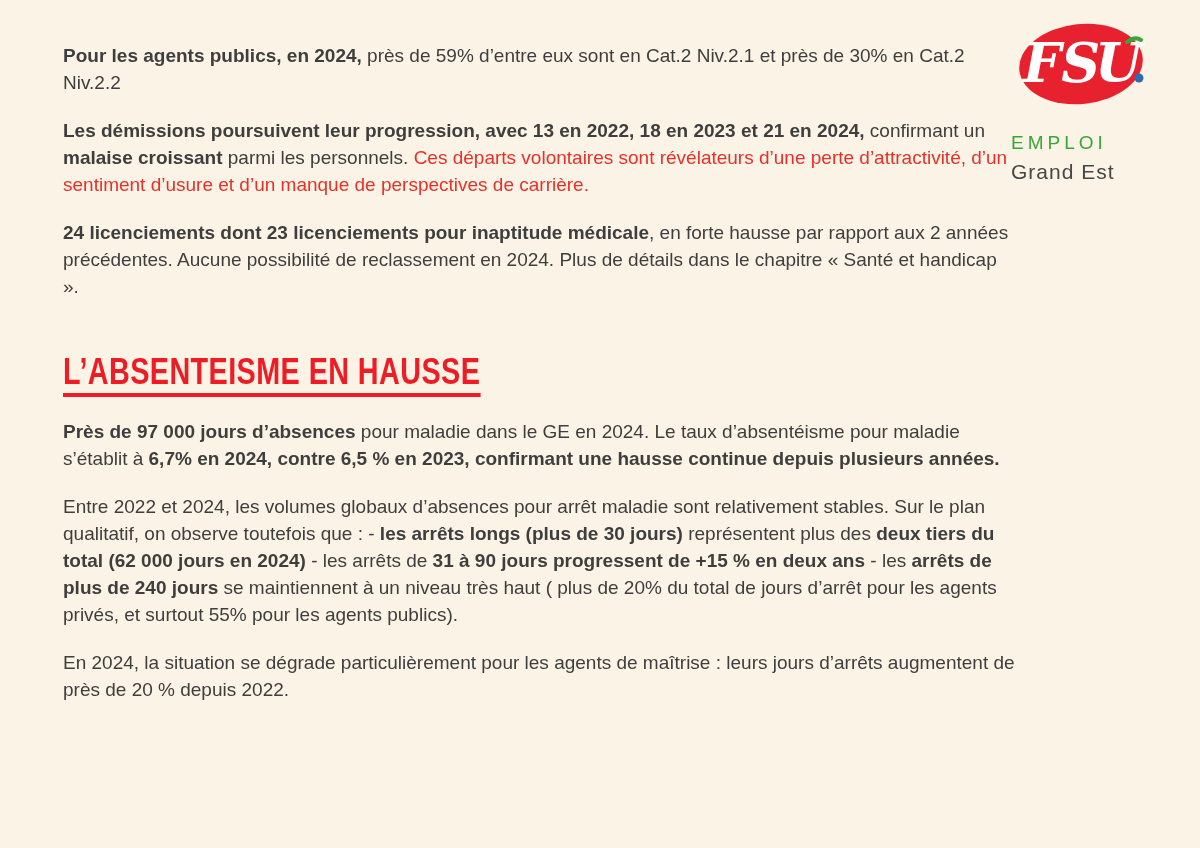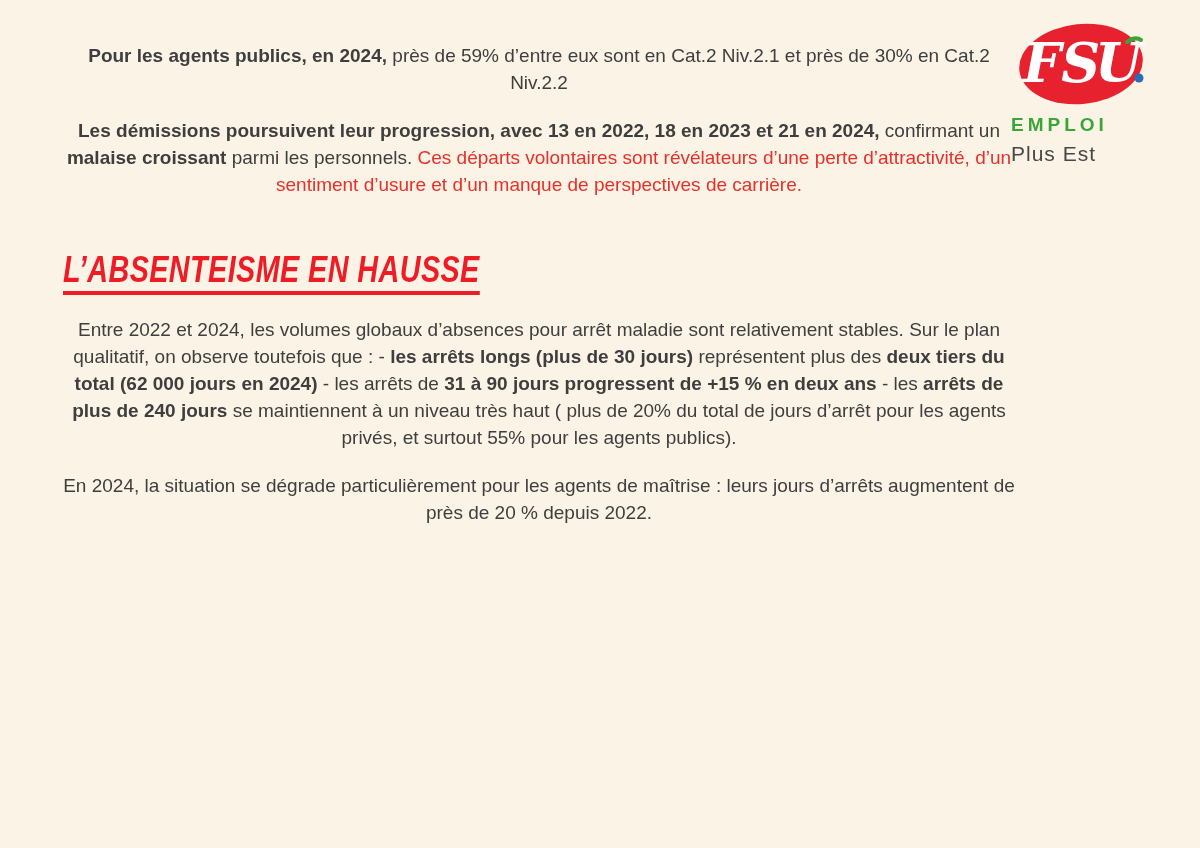--- a/index.html
+++ b/index.html
@@ -15,27 +15,26 @@
     position:absolute;
     top:42px;
     left:63px;
     width:952px;
   }
   .para {
     font-size:19px;
     line-height:27px;
     margin-bottom:21px;
     color:#3e3e3e;
-    text-align:center;
   }
   .seg.normal { font-weight:400; }
   .seg.bold { font-weight:700; }
   .seg.red { color:#e8302a; font-weight:400; }
   .heading-wrap { margin:4px 0 20px 0; height:44px; }
-  .heading-wrap.second { margin-top:54px;font-style:italic; }
+  .heading-wrap.second { margin-top:54px; }
   .heading {
     display:inline-block;
     color:#ee1c25;
     font-weight:800;
     font-size:36px;
     line-height:1.0;
     letter-spacing:0.5px;
     transform:scaleX(0.80);
     transform-origin:left center;
     border-bottom:4px solid #ee1c25;
@@ -43,59 +42,61 @@
     white-space:nowrap;
   }
   .logo {
     position:absolute;
     top:20px;
     right:44px;
     width:145px;
   }
   .logo-emploi {
     color:#3aa637;
-    font-weight:700;
+    font-weight:400;
     font-size:19px;
     letter-spacing:4px;
-    margin-top:2px;
+    margin-top:20px;
   }
   .logo-region {
     color:#474747;
     font-size:21px;
     margin-top:6px;
     letter-spacing:1px;
   }
 </style>
 </head>
 <body>
 
 <div class="content">
 
   <p class="para"><span class="seg bold">Pour les agents publics, en 2024,</span><span class="seg normal"> près de 59% d’entre eux sont en Cat.2 Niv.2.1 et près de 30% en Cat.2 Niv.2.2</span></p>
 
 
   <p class="para"><span class="seg bold">Les démissions poursuivent leur progression, avec 13 en 2022, 18 en 2023 et 21 en 2024,</span><span class="seg normal"> confirmant un </span><span class="seg bold">malaise croissant</span><span class="seg normal"> parmi les personnels. </span><span class="seg red">Ces départs volontaires sont révélateurs d’une perte d’attractivité, d’un sentiment d’usure et d’un manque de perspectives de carrière.</span></p>
 
 
 
+  <p class="para"><span class="seg bold">24 licenciements dont 23 licenciements pour inaptitude médicale</span><span class="seg normal">, en forte hausse par rapport aux 2 années précédentes.  Aucune possibilité de reclassement en 2024. Plus de détails dans le chapitre « Santé et handicap ».</span></p>
 
   <div class="heading-wrap second">
     <span class="heading">L’ABSENTEISME EN HAUSSE</span>
   </div>
 
+  <p class="para"><span class="seg bold">Près de 97 000 jours d’absences</span><span class="seg normal"> pour maladie dans le GE en 2024. Le taux d’absentéisme pour maladie s’établit à </span><span class="seg bold">6,7% en 2024, contre 6,5 % en 2023, confirmant une hausse continue depuis plusieurs années.</span></p>
 
   <p class="para"><span class="seg normal">Entre 2022 et 2024, les volumes globaux d’absences pour arrêt maladie sont relativement stables. Sur le plan qualitatif, on observe toutefois que : - </span><span class="seg bold">les arrêts longs (plus de 30 jours)</span><span class="seg normal"> représentent plus des </span><span class="seg bold">deux tiers du total (62 000 jours en 2024)</span><span class="seg normal"> - les arrêts de </span><span class="seg bold">31 à 90 jours progressent de +15 % en deux ans</span><span class="seg normal"> - les </span><span class="seg bold">arrêts de plus de 240 jours</span><span class="seg normal"> se maintiennent à un niveau très haut ( plus de 20% du total de jours d’arrêt pour les agents privés, et surtout 55% pour les agents publics).</span></p>
 
   <p class="para"><span class="seg normal">En 2024, la situation se dégrade particulièrement pour les agents de maîtrise : leurs jours d’arrêts augmentent de près de 20 % depuis 2022.</span></p>
 
 </div>
 
 <div class="logo">
   <svg width="140" height="88" viewBox="0 0 140 88" aria-hidden="true">
     <ellipse cx="70" cy="44" rx="62" ry="40" fill="#e8212e" transform="rotate(-6 70 44)"></ellipse>
     <text x="12" y="62" font-family="'DejaVu Serif', serif" font-style="italic" font-weight="bold" font-size="54" fill="#ffffff">FS</text>
     <text x="84" y="62" font-family="'DejaVu Serif', serif" font-style="italic" font-weight="bold" font-size="54" fill="#ffffff">U</text>
     <circle cx="128" cy="58" r="4.5" fill="#2b6cb8"></circle>
     <path d="M116 22 q8 -6 14 -2" stroke="#3aa637" stroke-width="4" fill="none" stroke-linecap="round"></path>
   </svg>
   <div class="logo-emploi">EMPLOI</div>
-  <div class="logo-region">Plus Est</div>
+  <div class="logo-region">Grand Est</div>
 </div>
 
 </body></html>

